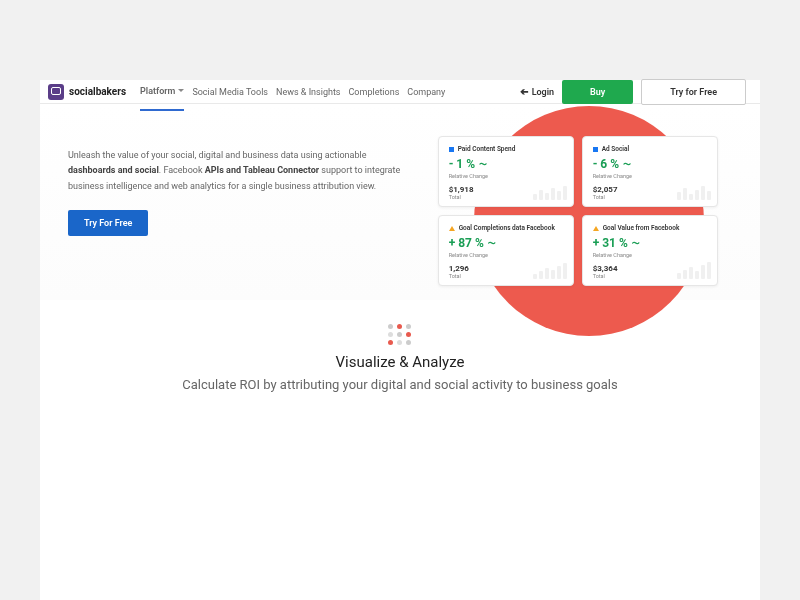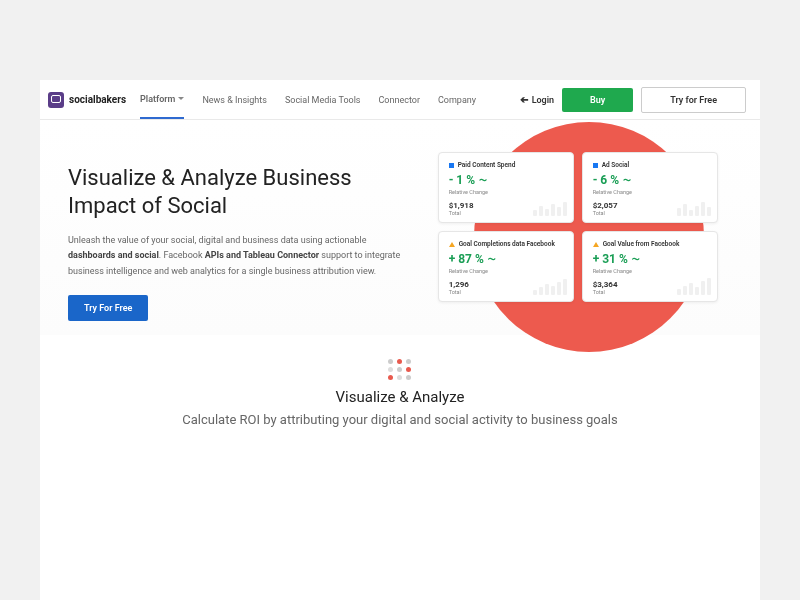--- a/index.html
+++ b/index.html
@@ -1,23 +1,23 @@
 <!DOCTYPE html>
 <html><head>
 <meta charset="utf-8">
 <style>
 *{box-sizing:border-box;margin:0;padding:0;}
 body{background:#f1f1f1;font-family:-apple-system,BlinkMacSystemFont,"Segoe UI",Roboto,Helvetica,Arial,sans-serif;width:800px;height:600px;overflow:hidden;}
 .page{background:#fff;margin:80px 40px 0 40px;height:520px;position:relative;box-shadow:0 0 0 0 rgba(0,0,0,0.02);}
-.nav{height:40px;border-bottom:1px solid #e9e9e9;display:flex;align-items:center;padding:0 14px 0 8px;font-size:9px;color:#555;}
+.nav{height:24px;border-bottom:1px solid #e9e9e9;display:flex;align-items:center;padding:0 14px 0 8px;font-size:9px;color:#555;}
 .logo-wrap{display:flex;align-items:center;gap:5px;margin-right:14px;}
 .logo-icon{width:16px;height:16px;background:#5a3d88;border-radius:3px;position:relative;}
 .logo-icon::after{content:"";position:absolute;left:3px;top:3px;width:8px;height:6px;border:1.5px solid #fff;border-radius:2px;}
 .logo-text{font-weight:700;color:#222;font-size:10px;}
-.nav-items{display:flex;gap:18px;}
+.nav-items{display:flex;gap:8px;}
 .nav-item{display:flex;align-items:center;gap:3px;color:#666;cursor:pointer;padding:13px 0;position:relative;}
 .nav-item.active{border-bottom:2px solid #2f6ad0;font-weight:600;}
 .chev{width:0;height:0;border-left:3px solid transparent;border-right:3px solid transparent;border-top:3px solid #888;}
 .nav-right{margin-left:auto;display:flex;align-items:center;gap:8px;}
 .login{display:flex;align-items:center;gap:3px;color:#333;font-weight:600;}
 .login-icon{font-size:10px;transform:scaleX(-1);}
 .btn{padding:7px 28px;font-size:9px;font-weight:600;border-radius:2px;text-align:center;cursor:pointer;}
 .btn-green{background:#1fa94e;color:#fff;}
 .btn-outline{background:#fff;border:1px solid #ccc;color:#333;}
 .hero{display:flex;padding:26px 28px 14px 28px;gap:10px;background:linear-gradient(#fff,#fcfcfc);}
@@ -58,45 +58,44 @@
     <div class="logo-wrap">
       <div class="logo-icon"></div>
       <span class="logo-text">socialbakers</span>
     </div>
     <div class="nav-items">
       <div class="nav-item active">
         <span>Platform</span>
         <span class="chev"></span>
       </div>
       <div class="nav-item">
+          <span>Social Media Tools</span>
+        </div>
+      <div class="nav-item">
           <span>News &amp; Insights</span>
         </div>
       <div class="nav-item">
-          <span>Social Media Tools</span>
-        </div>
-      <div class="nav-item">
-          <span>Connector</span>
+          <span>Completions</span>
         </div>
       <div class="nav-item">
           <span>Company</span>
         </div>
     </div>
     <div class="nav-right">
       <div class="login">
         <span class="login-icon">➔</span>
         <span>Login</span>
       </div>
       <div class="btn btn-green">Buy</div>
       <div class="btn btn-outline">Try for Free</div>
     </div>
   </div>
 
   <div class="hero">
     <div class="hero-left">
-      <h1 class="hero-title">Visualize &amp; Analyze Business Impact of Social</h1>
       <p class="hero-sub">
         <span>Unleash the value of your social, digital and business data using actionable </span><b>dashboards and social</b><span>. Facebook </span><b>APIs and Tableau Connector</b><span> support to integrate business intelligence and web analytics for a single business attribution view.</span>
       </p>
       <div class="btn-blue">Try For Free</div>
     </div>
     <div class="hero-right">
       <div class="circle"></div>
       <div class="cards">
 
         <div class="card">

